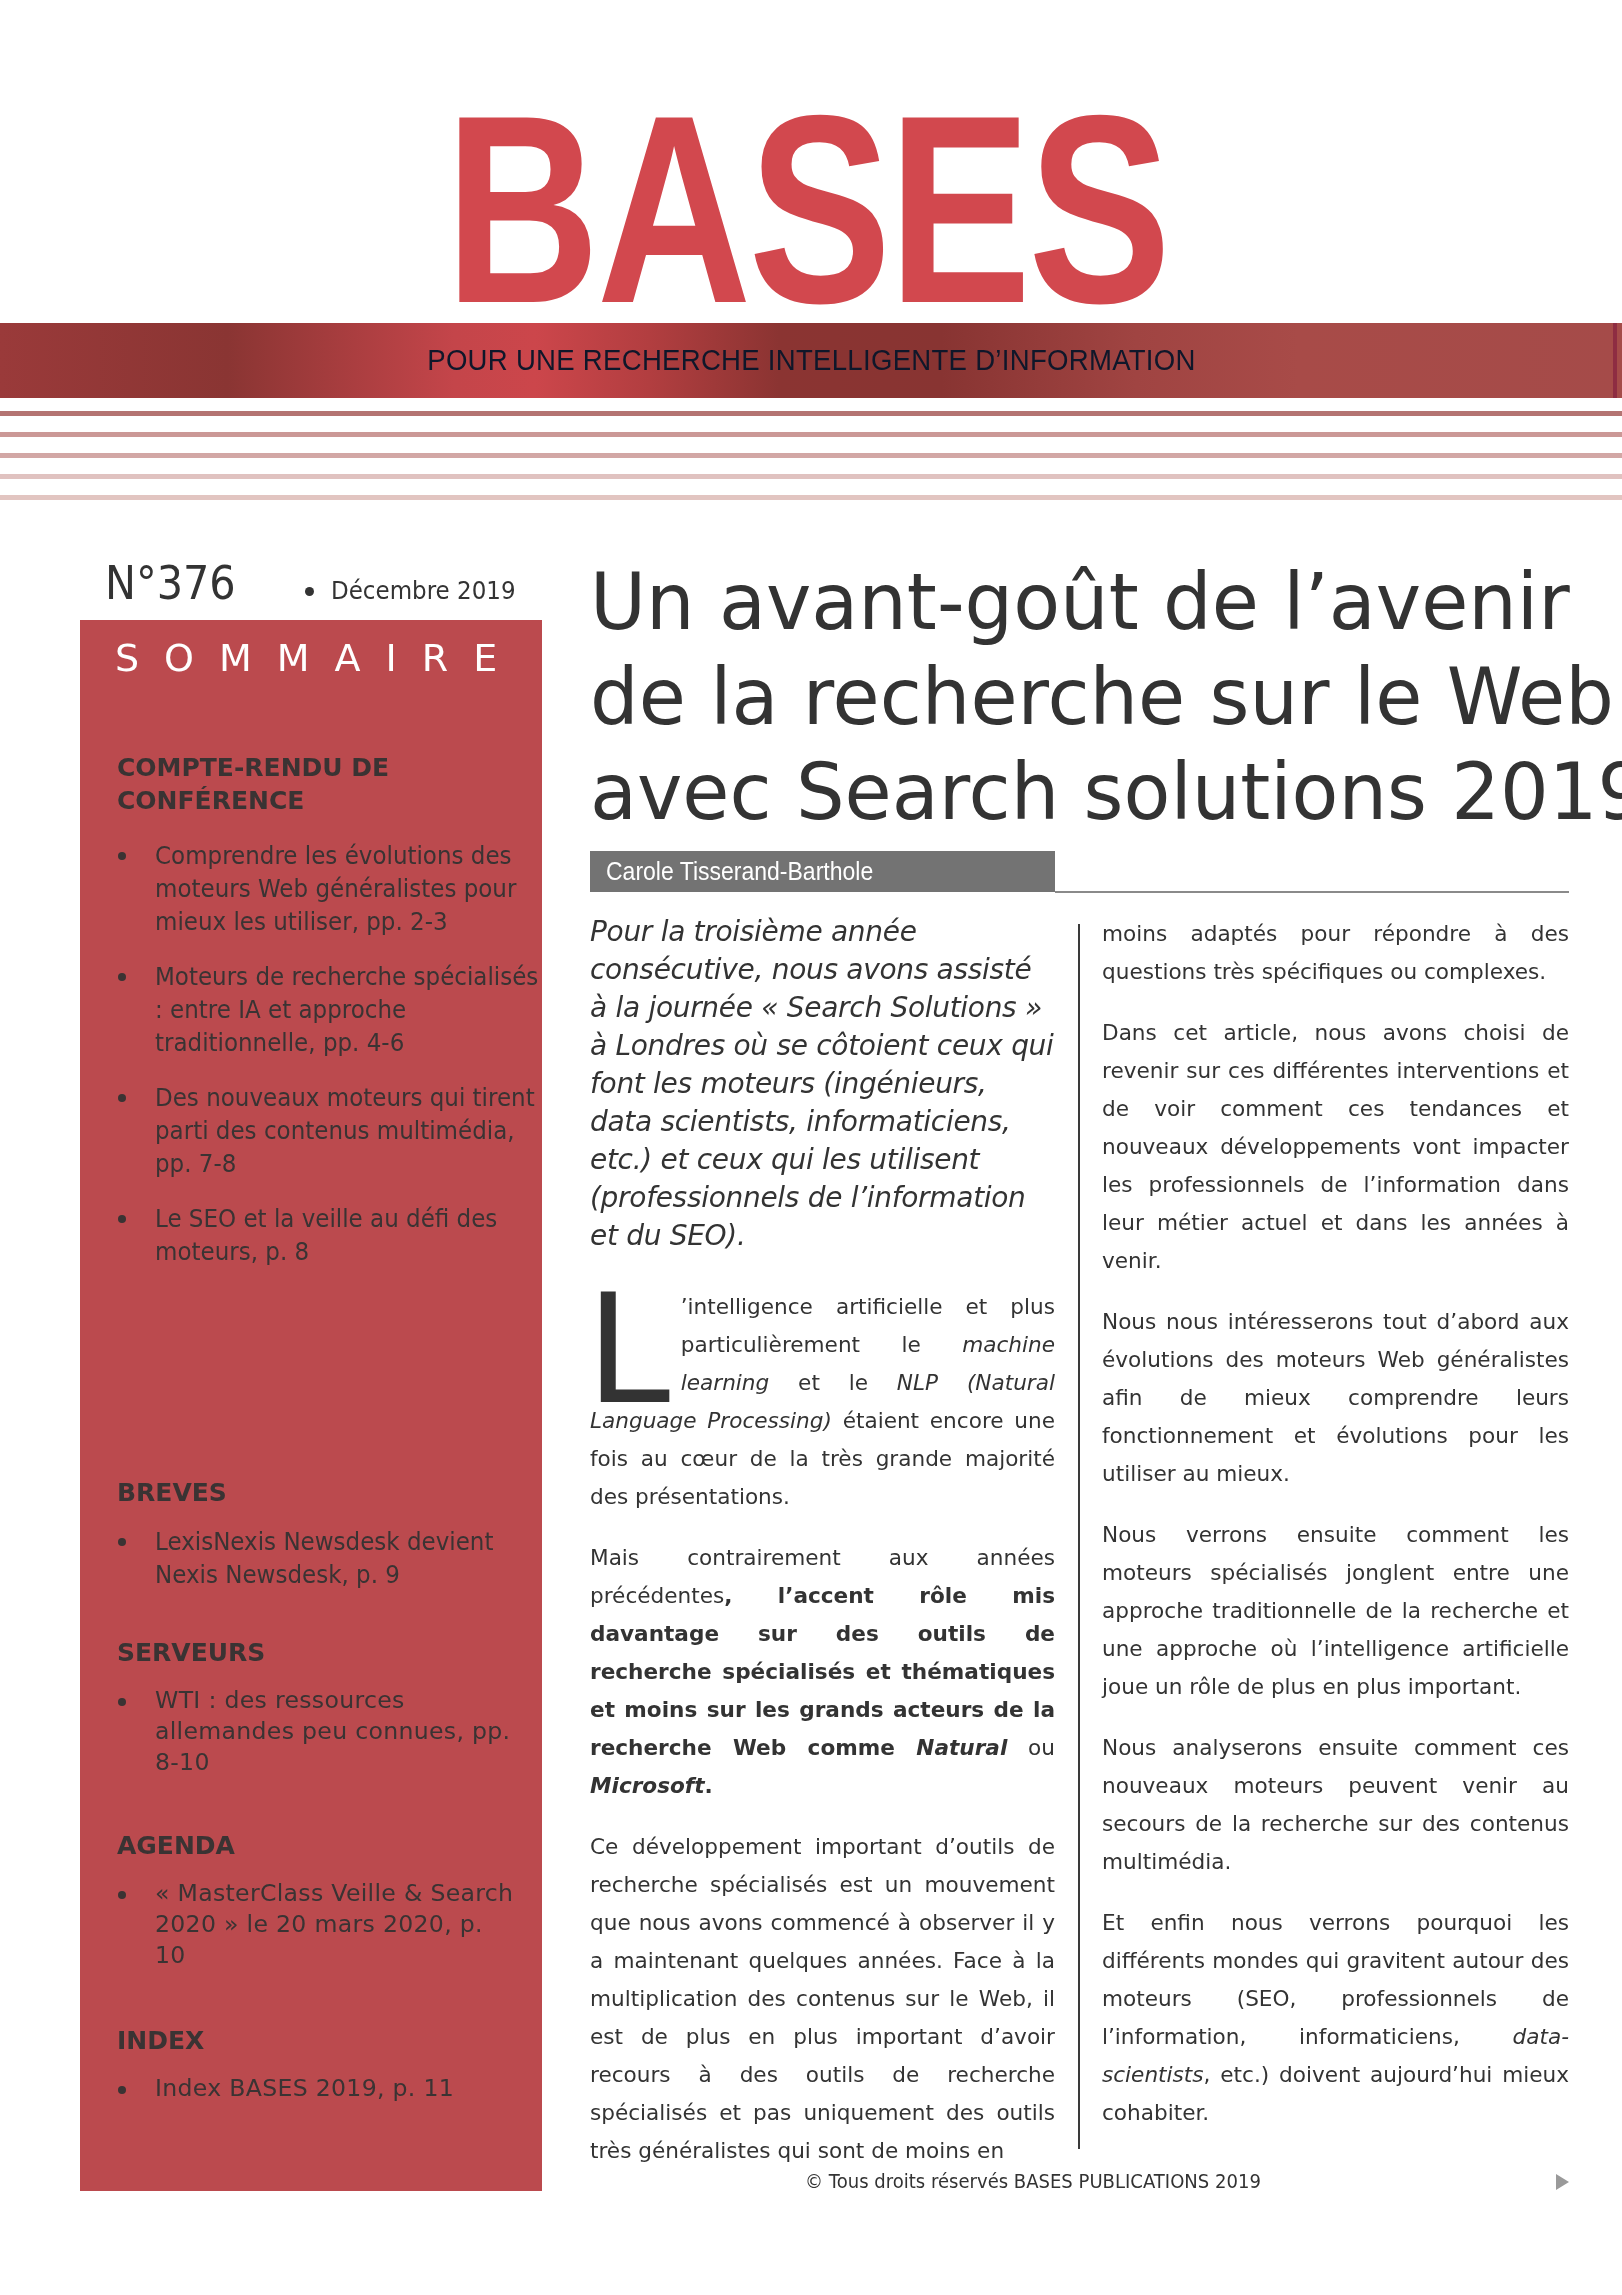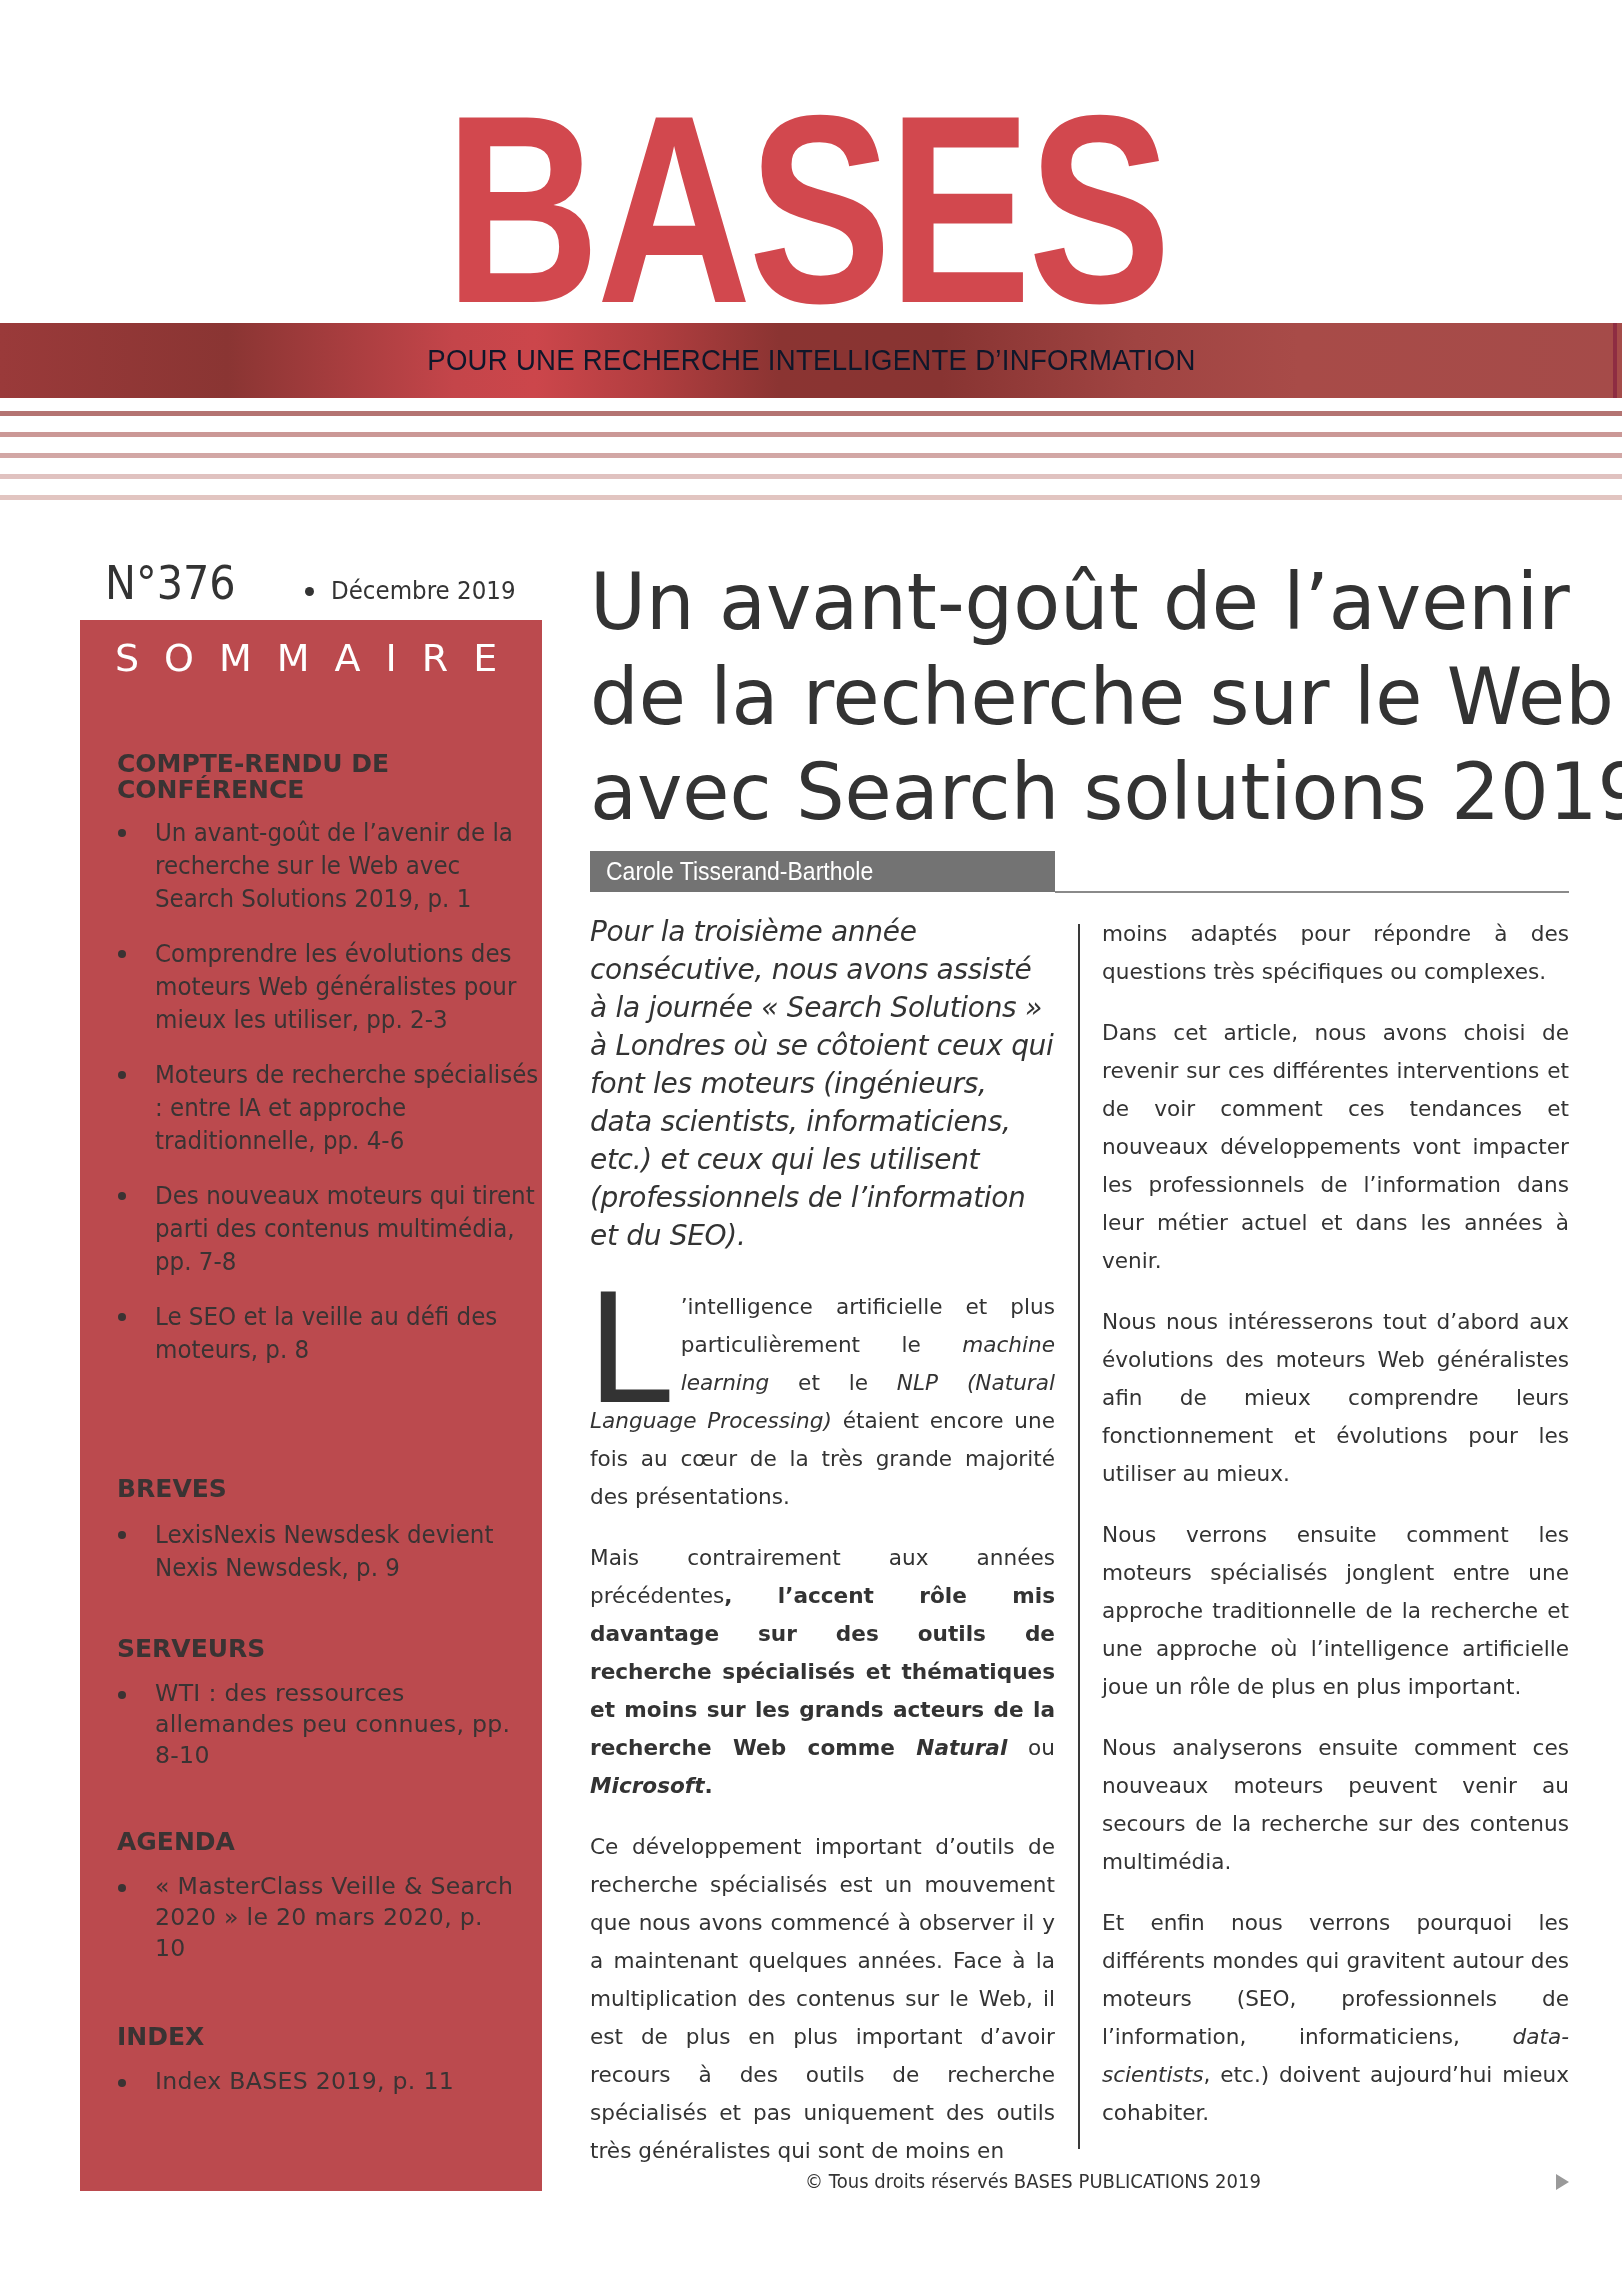--- a/index.html
+++ b/index.html
@@ -32,21 +32,21 @@
   .issue-dot { display: inline-block; width: 9.2px; height: 9.2px; background: #333; border-radius: 50%;
                position: absolute; left: 200px; top: 31px; }
   .issue-date { position: absolute; left: 226px; top: 19.6px; font-family: "DejaVu Sans", sans-serif;
                 font-size: 25px; color: #333; transform: scaleX(0.92); transform-origin: left; white-space: nowrap; }
 
   
   .sidebar { left: 80px; top: 620px; width: 462px; height: 1571px; background: #bb4a4e; }
   .sommaire { position: absolute; left: 35px; top: 16.4px; font-family: "DejaVu Sans", sans-serif;
               font-size: 38px; color: #ffffff; letter-spacing: 25px; white-space: nowrap; font-weight: normal; }
   .toc-section { position: absolute; left: 37px; width: 406px; }
-  .toc-head { font-family: "DejaVu Sans", sans-serif; font-weight: bold; font-size: 25px; line-height: 26px;
+  .toc-head { font-family: "DejaVu Sans", sans-serif; font-weight: bold; font-size: 25px; line-height: 33px;
               color: #3a3333; margin: 0; }
   .toc-list { list-style: none; margin: 0; padding: 0; }
   .toc-item { position: relative; padding-left: 38px; font-family: "DejaVu Sans", sans-serif;
               font-size: 25px; line-height: 33px; color: #3a3333; margin-top: 22px; }
   .toc-item .bullet { position: absolute; left: 0.7px; top: 13px; width: 7.9px; height: 7.9px; border-radius: 50%; background: #3a3333; }
   .toc-item .txt { display: block; transform: scaleX(0.92); transform-origin: left; width: 419px; }
   .toc-item.verdana .txt { transform: none; font-size: 23.6px; line-height: 31px; width: 366px; letter-spacing: 0.3px; }
   .toc-item.verdana { margin-top: 15.7px; }
 
   
@@ -96,24 +96,20 @@
   <span class="issue-dot"></span>
   <span class="issue-date">Décembre 2019</span>
 </div>
 
 <div class="abs sidebar">
   <div class="sommaire">SOMMAIRE</div>
 
   <div class="toc-section" style="top:131px;">
     <h3 class="toc-head">COMPTE-RENDU DE CONFÉRENCE</h3>
     <ul class="toc-list">
-      <li class="toc-item" style="margin-top:13px;">
-          <span class="bullet"></span>
-          <span class="txt">Un avant-goût de l’avenir de la recherche sur le Web avec Search Solutions 2019, p. 1</span>
-        </li>
       <li class="toc-item">
           <span class="bullet"></span>
           <span class="txt">Comprendre les évolutions des moteurs Web généralistes pour mieux les utiliser, pp. 2-3</span>
         </li>
       <li class="toc-item">
           <span class="bullet"></span>
           <span class="txt">Moteurs de recherche spécialisés : entre IA et approche traditionnelle, pp. 4-6</span>
         </li>
       <li class="toc-item">
           <span class="bullet"></span>

